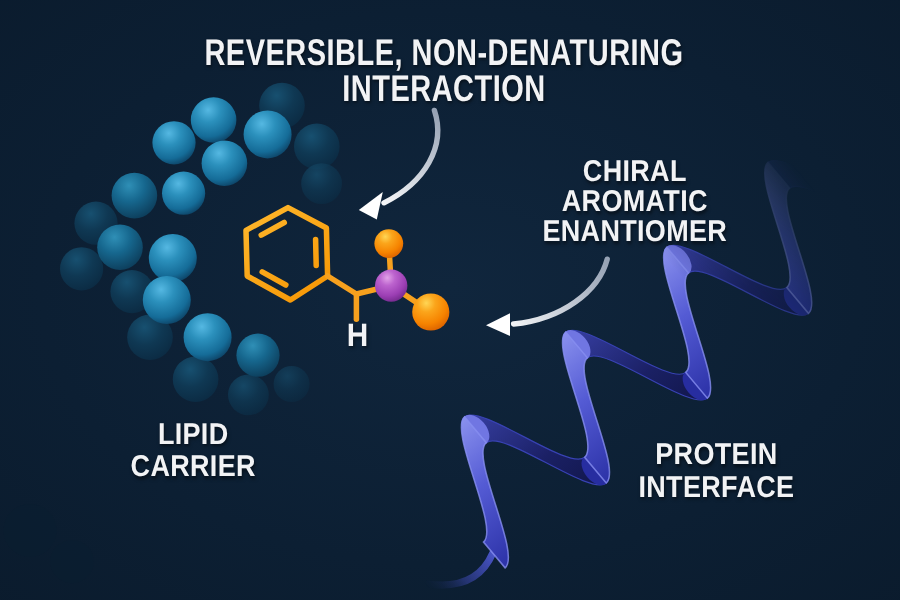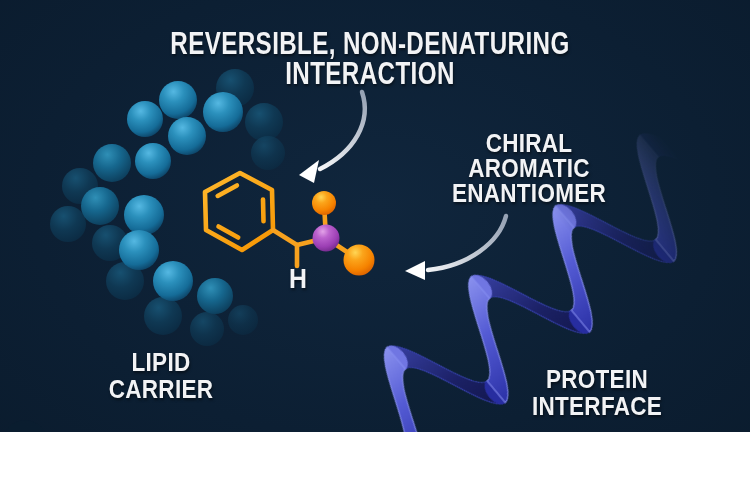--- a/index.html
+++ b/index.html
@@ -1,18 +1,18 @@
 <!DOCTYPE html>
 <html style="--background: #10263D; --text: #F2F3F5; --bond-orange: #F7A11E; --atom-orange: #F89400; --atom-purple: #AE54C4; --lipid-blue: #1E7FB0; --lipid-blue-dark: #123F5E; --helix-blue: #3A41B8; --helix-highlight: #7A82E8; --arrow-white: #FFFFFF;"><head>
 <meta charset="utf-8">
 <style>
   html,body{margin:0;padding:0;}
   .stage{
     position:relative;
-    width:750px;height:432px;
+    width:750px;height:500px;
     overflow:hidden;
     background:radial-gradient(ellipse 620px 420px at 50% 48%, var(--background,#10263D) 0%, #0C1F33 55%, #0A1A2B 100%);
     font-family:"Liberation Sans","DejaVu Sans",sans-serif;
   }
   .illustration{position:absolute;left:0;top:0;width:750px;height:500px;}
   .lbl{
     position:absolute;
     color:var(--text,#F2F3F5);
     font-weight:700;
     text-align:center;

